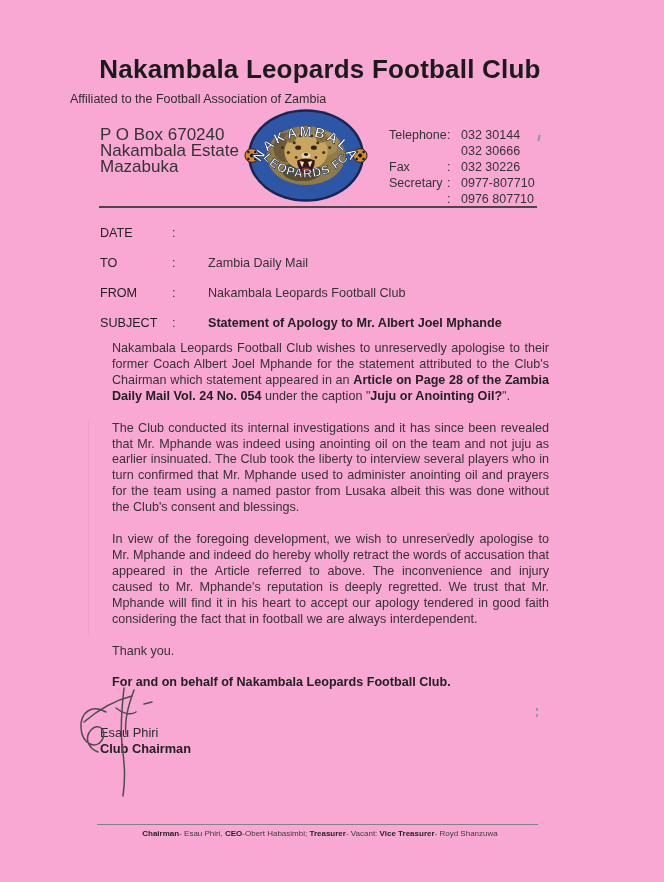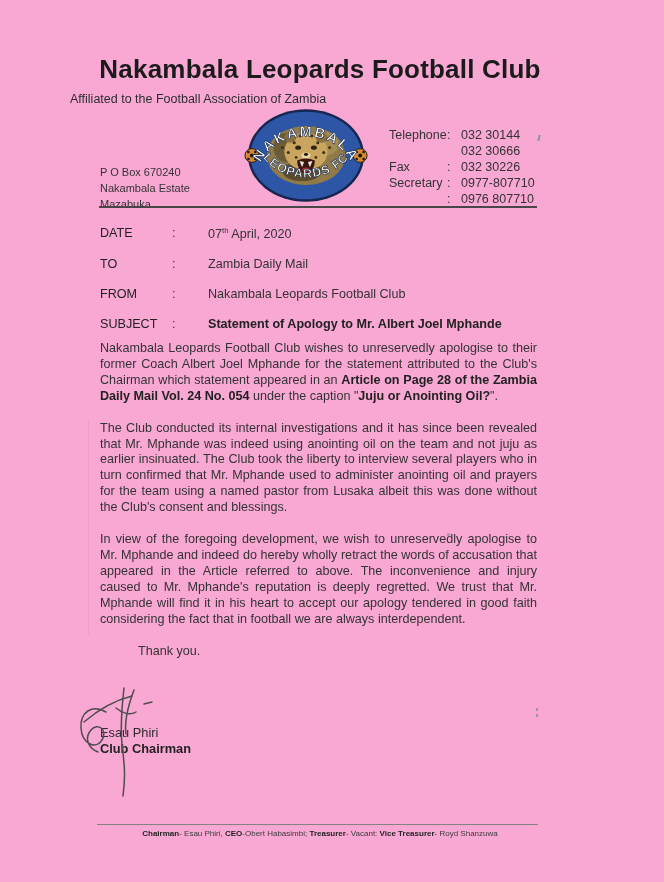--- a/index.html
+++ b/index.html
@@ -5,36 +5,36 @@
   html,body{margin:0;padding:0;background:#e8e8e8;}
   .page{
     position:relative;width:664px;height:882px;background:#f9a8d4;
     font-family:"Liberation Sans","DejaVu Sans",sans-serif;color:#333;
     overflow:hidden;margin:0 auto;box-shadow:0 0 4px rgba(0,0,0,.2);padding-left:29px;
   }
   .header-title{position:absolute;left:70px;top:54px;width:500px;text-align:center;
     font-size:26px;font-weight:bold;color:#1b1b1b;letter-spacing:.2px;}
   .header-subtitle{position:absolute;left:70px;top:92px;width:500px;
     font-size:12.5px;color:#2d2d2d;}
-  .address{position:absolute;left:100px;top:127px;font-size:11px;line-height:16px;color:#333;margin-top:37px;}
+  .address{position:absolute;left:100px;top:127px;font-size:17px;line-height:16px;color:#333;}
   .logo{position:absolute;left:243px;top:106px;width:126px;height:99px;}
   .contacts{position:absolute;left:389px;top:127px;font-size:12.5px;line-height:16px;color:#333;}
   .crow{display:flex;}
   .clabel{width:58px;}
   .csep{width:14px;}
   .divider{position:absolute;left:99px;top:206px;width:438px;height:2px;background:#474747;}
   .meta{position:absolute;left:100px;top:226px;width:437px;font-size:12.6px;}
   .mrow{display:flex;margin-bottom:16px;}
   .mlabel{width:72px;font-weight:normal;color:#222;}
   .msep{width:36px;}
   .mval{flex:1;}
-  .bodytext{position:absolute;left:100px;top:341px;width:437px;font-size:12.6px;
+  .bodytext{position:absolute;left:112px;top:341px;width:437px;font-size:12.6px;
     line-height:15.9px;text-align:justify;color:#333;}
   .bodytext p{margin:0 0 16px 0;}
-  .bodytext p.single{text-align:left;margin-left:38px;}
+  .bodytext p.single{text-align:left;}
   .b{font-weight:bold;color:#222;}
   .sup{vertical-align:super;font-size:.62em;}
   .sig-svg{position:absolute;left:76px;top:686px;pointer-events:none;}
   .sig-name{position:absolute;left:100px;top:725px;font-size:12.8px;color:#2c2c2c;}
   .sig-title{position:absolute;left:100px;top:741px;font-size:12.8px;font-weight:bold;color:#222;}
   .footer-rule{position:absolute;left:97px;top:824px;width:441px;height:1px;background:#828282;}
   .footer-line{position:absolute;left:70px;width:500px;text-align:center;font-size:8px;color:#3a3a3a;}
   .footer-line.l1{top:829px;}
   .footer-line.l2{top:840px;}
   .speck{position:absolute;}
@@ -142,21 +142,20 @@
       <span class="cval">0976 807710</span>
     </div>
   </div>
 
   <div class="divider"></div>
 
   <div class="meta">
     <div class="mrow">
       <span class="mlabel">DATE</span>
       <span class="msep">:</span>
-      <span class="mval"><span>07</span><span class="sup">th</span><span> April, 2020</span></span>
     </div>
     <div class="mrow">
       <span class="mlabel">TO</span>
       <span class="msep">:</span>
       <span class="mval"><span>Zambia Daily Mail</span></span>
     </div>
     <div class="mrow">
       <span class="mlabel">FROM</span>
       <span class="msep">:</span>
       <span class="mval"><span>Nakambala Leopards Football Club</span></span>
@@ -166,20 +165,21 @@
       <span class="msep">:</span>
       <span class="mval"><span class="b">Statement of Apology to Mr. Albert Joel Mphande</span></span>
     </div>
   </div>
 
   <div class="bodytext">
     <p><span>Nakambala Leopards Football Club wishes to unreservedly apologise to their former Coach Albert Joel Mphande for the statement attributed to the Club's Chairman which statement appeared in an </span><span class="b">Article on Page 28 of the Zambia Daily Mail Vol. 24 No. 054</span><span> under the caption "</span><span class="b">Juju or Anointing Oil?</span><span>".</span></p>
     <p><span>The Club conducted its internal investigations and it has since been revealed that Mr. Mphande was indeed using anointing oil on the team and not juju as earlier insinuated. The Club took the liberty to interview several players who in turn confirmed that Mr. Mphande used to administer anointing oil and prayers for the team using a named pastor from Lusaka albeit this was done without the Club's consent and blessings.</span></p>
     <p><span>In view of the foregoing development, we wish to unreservedly apologise to Mr. Mphande and indeed do hereby wholly retract the words of accusation that appeared in the Article referred to above. The inconvenience and injury caused to Mr. Mphande's reputation is deeply regretted. We trust that Mr. Mphande will find it in his heart to accept our apology tendered in good faith considering the fact that in football we are always interdependent.</span></p>
     <p class="single"><span>Thank you.</span></p>
+    <p class="single"><span class="b">For and on behalf of Nakambala Leopards Football Club.</span></p>
   </div>
 
   <div class="sig-name">Esau Phiri</div>
   <div class="sig-title">Club Chairman</div>
 
   <svg class="sig-svg" viewBox="0 0 85 112" width="85" height="112">
     <g fill="none" stroke="#4d4d4d" stroke-width="1.5" stroke-linecap="round">
       <path d="M30,26 C16,18 4,26 5,42 C6,58 20,64 26,54 C32,44 22,36 15,44 C8,52 12,62 22,66"></path>
       <path d="M8,36 C22,24 40,14 56,10"></path>
       <path d="M48,2 C46,20 44,40 46,58 C48,76 50,88 47,110"></path>

